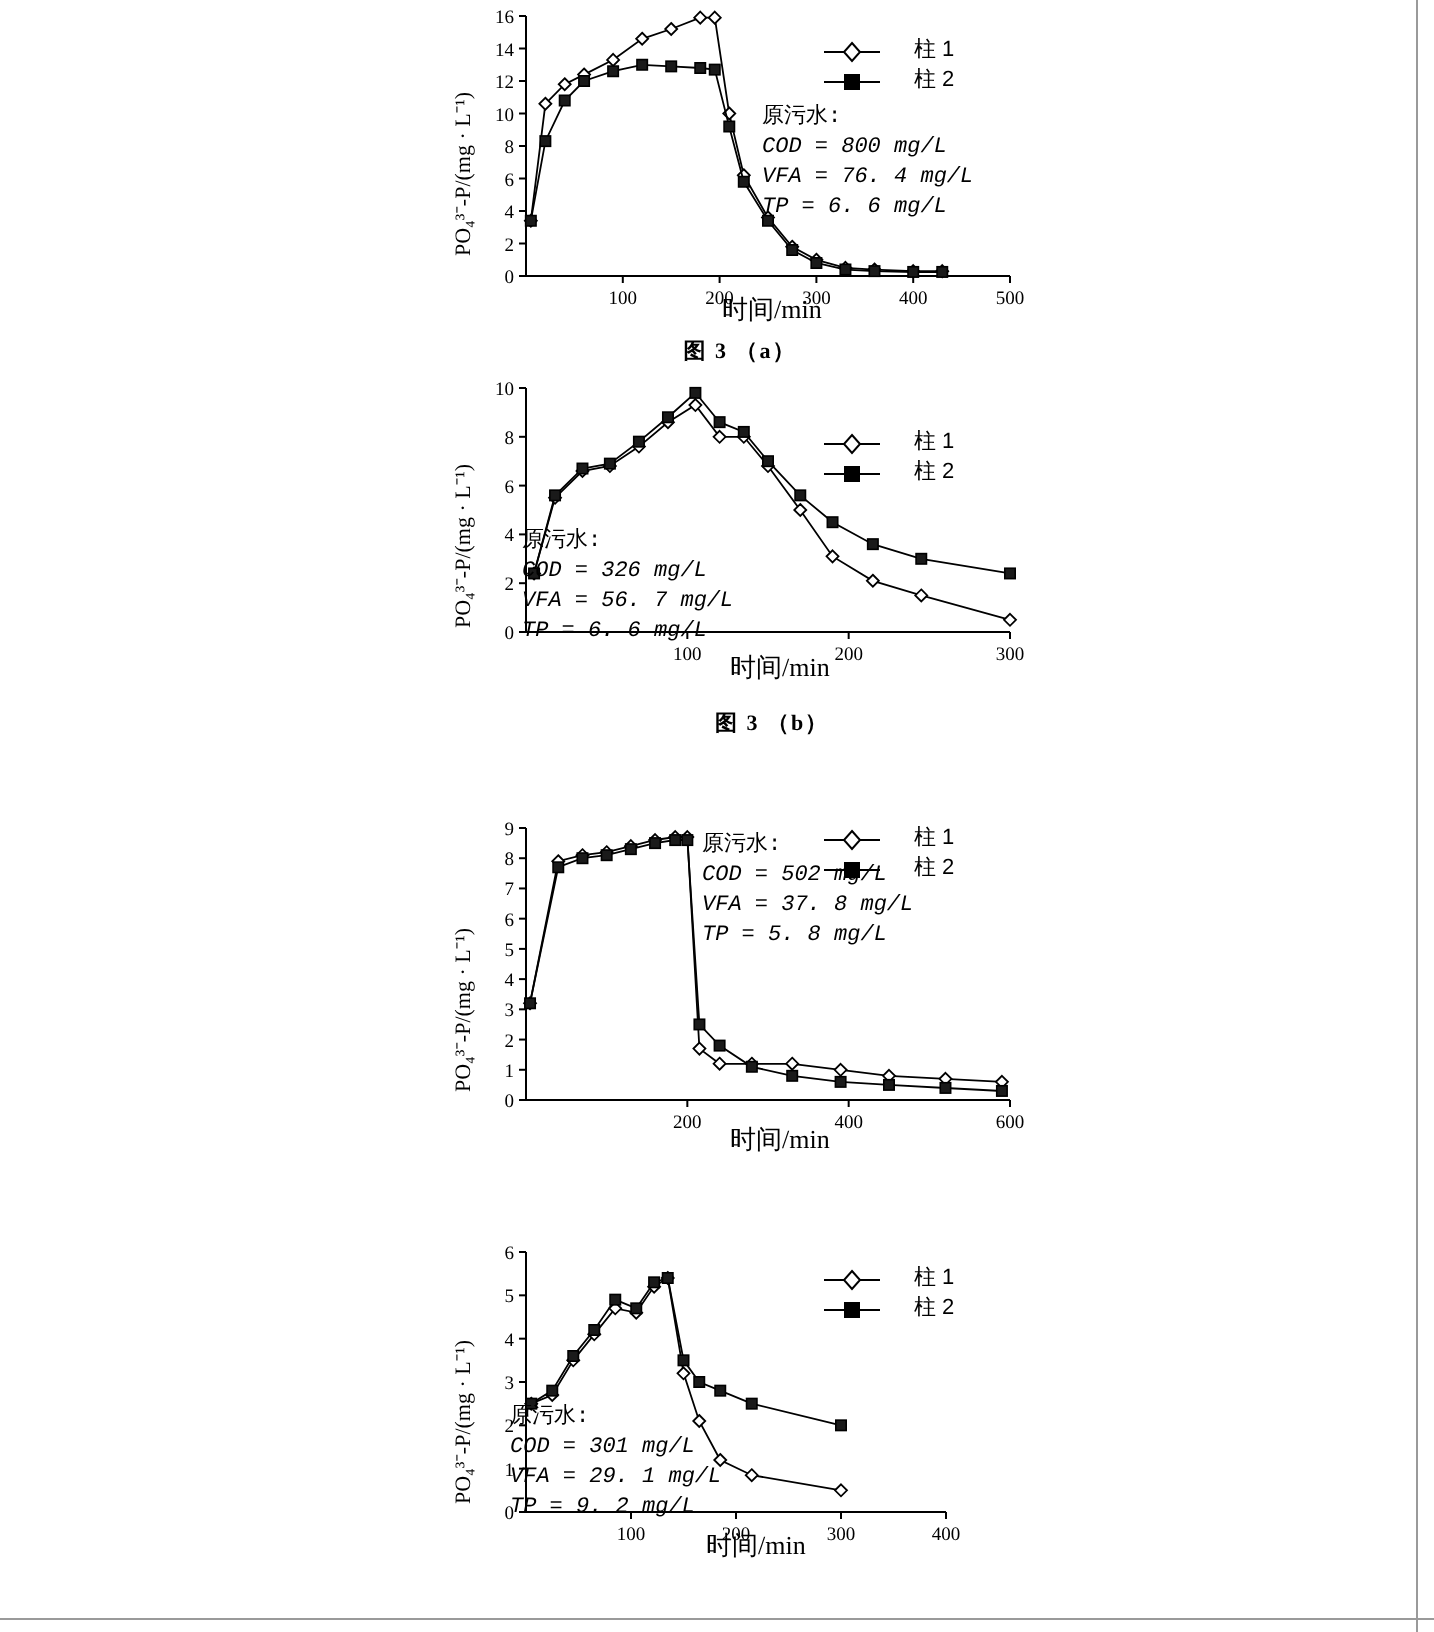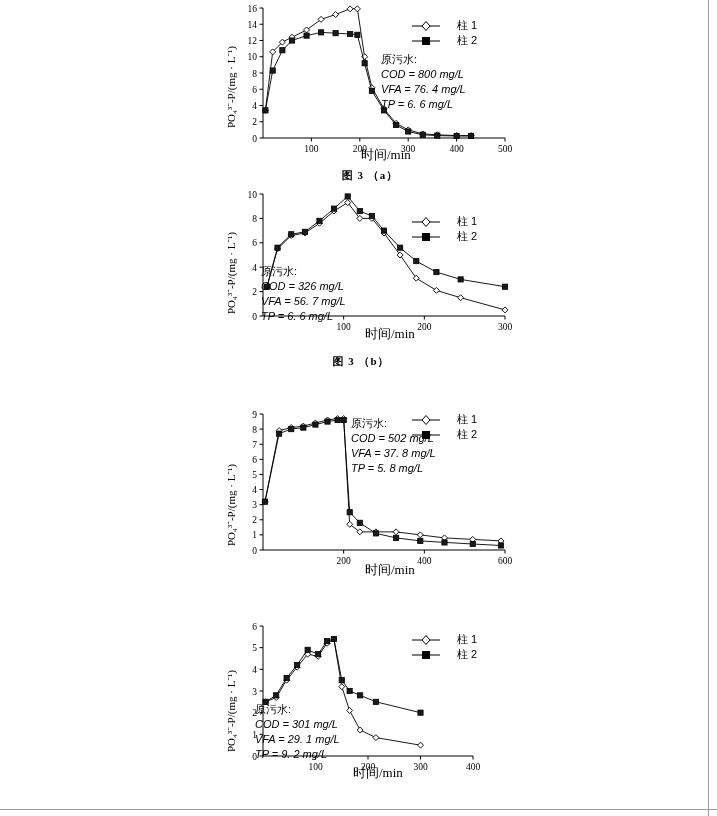--- a/index.html
+++ b/index.html
@@ -27,21 +27,21 @@
     font-size:11px;
     font-family:"Liberation Sans", sans-serif;
     line-height:15px;
   }
   .legend .row{display:flex;align-items:center;gap:16px;height:15px;}
   .legend .ltxt{font-size:11px;}
   .annot{
     position:absolute;
     font-size:11px;
     line-height:15px;
-    font-family:Liberation Sans, sans-serif;
+    font-family:Liberation Mono, monospace;
     white-space:nowrap;
   }
   .annot .it{font-style:italic;}
   .axlabel{
     position:absolute;
     font-size:13px;
     font-family:"Liberation Serif", serif;
     padding-left:16px;
   }
   .ylabel{
@@ -239,21 +239,21 @@
         </svg>
         <span class="ltxt">柱 2</span>
       </div>
     </div>
     <div class="annot" style="left:46px;top:78px;">
       <div>原污水:</div>
       <div class="it">COD = 326 mg/L</div>
       <div class="it">VFA = 56. 7 mg/L</div>
       <div class="it">TP = 6. 6 mg/L</div>
     </div>
-    <div class="caption" style="position:absolute;left:51px;top:168px;width:190px;">图 3 （b）</div>
+    <div class="caption" style="position:absolute;left:76px;top:168px;width:190px;">图 3 （b）</div>
   </div>
 
   <div class="figblock" style="left:215px;top:406px;width:300px;height:210px;">
     <div class="plotwrap">
       <svg id="svg-c" width="300" height="168">
           <line x1="48" y1="8" x2="48" y2="144" stroke="#000" stroke-width="1"></line>
           <line x1="48" y1="144" x2="290" y2="144" stroke="#000" stroke-width="1"></line>
           <line x1="44.5" y1="144" x2="48" y2="144" stroke="#000" stroke-width="1"></line>
           <text x="42" y="147.5" text-anchor="end" font-size="9.5" font-family="Liberation Serif, serif" fill="#000">0</text>
           <line x1="44.5" y1="128.88888888888889" x2="48" y2="128.88888888888889" stroke="#000" stroke-width="1"></line>

